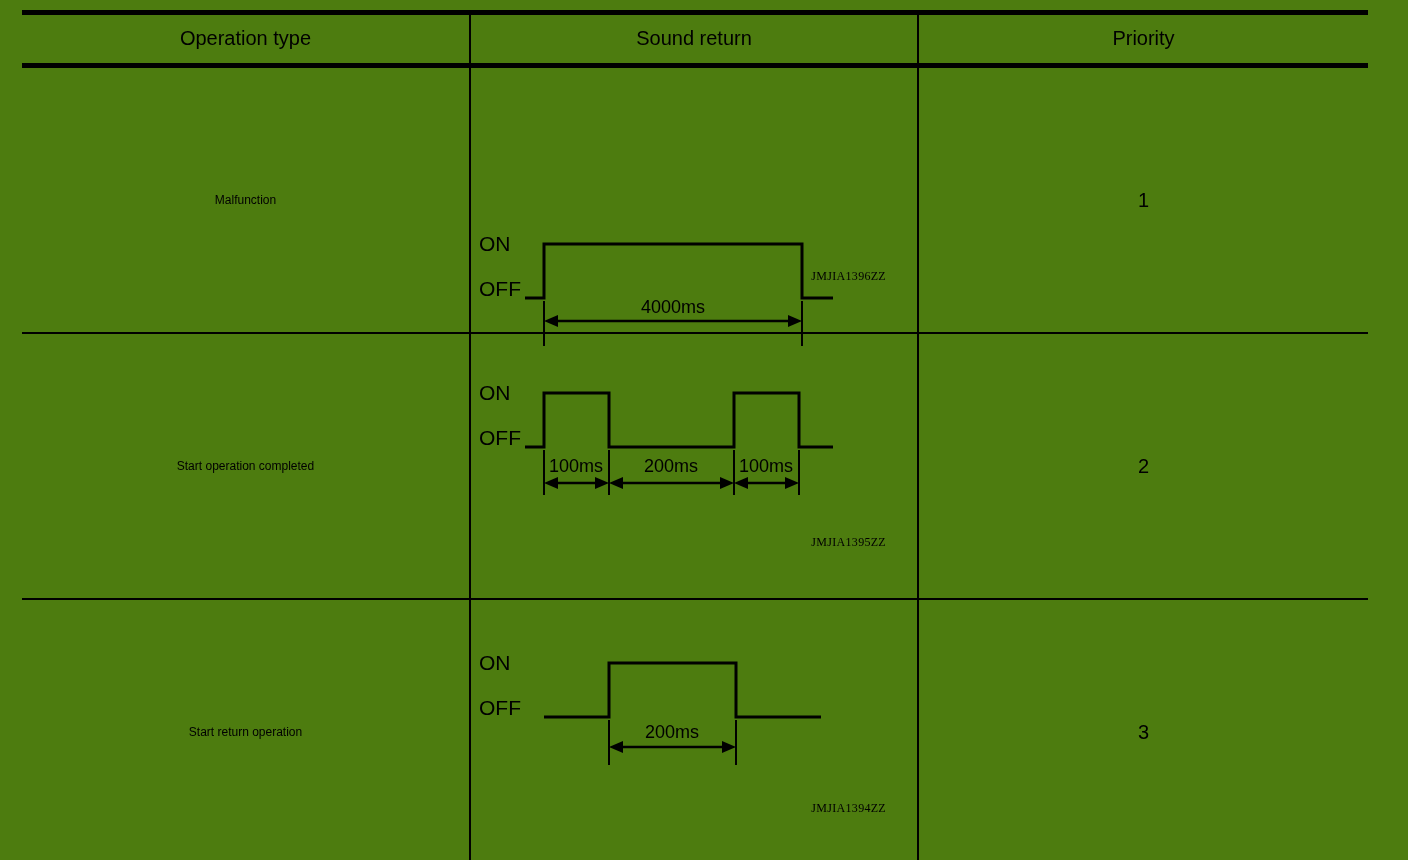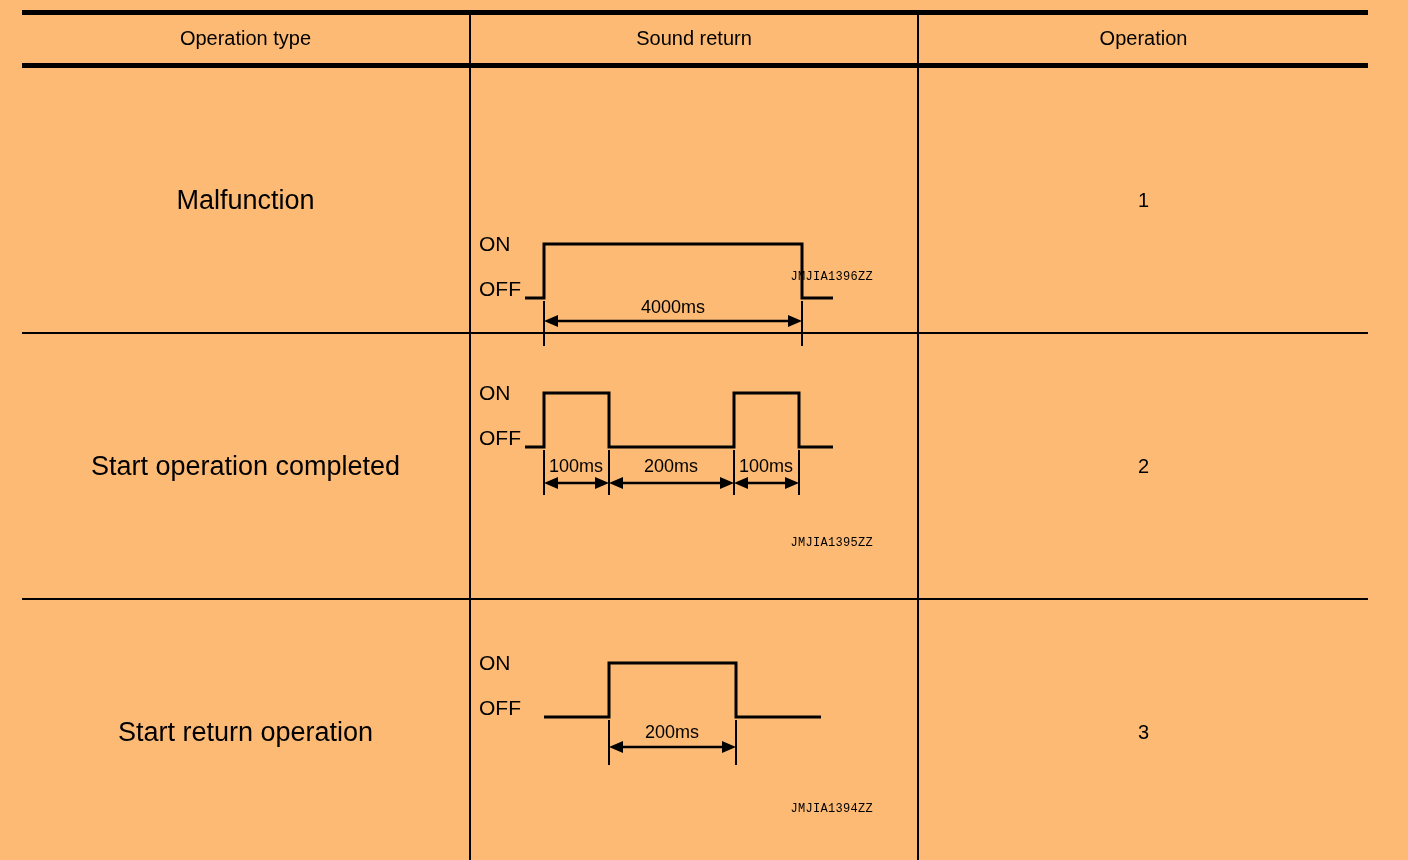--- a/index.html
+++ b/index.html
@@ -13,21 +13,21 @@
     height: 860px;
     font-family: "Liberation Sans", sans-serif;
     color: #000000;
     overflow: hidden;
   }
 
   .page {
     position: relative;
     width: 1408px;
     height: 860px;
-    background: #fdba74;
+    background: #4d7c0f;
   }
 
   .spec-table {
     position: absolute;
     left: 22px;
     top: 10px;
     width: 1346px;
     border-collapse: collapse;
     table-layout: fixed;
   }
@@ -55,21 +55,21 @@
     padding: 0;
   }
   .spec-table tbody tr:last-child td {
     border-bottom: 5px solid #000;
   }
   .spec-table tbody td.divider-left {
     border-left: 2px solid #000;
   }
 
   .cell-op {
-    font-size: 27px;
+    font-size: 12px;
     text-align: center;
     height: 264px;
   }
   .cell-prio {
     font-size: 20px;
     text-align: center;
   }
 
   .cell-sound {
     position: relative;
@@ -81,25 +81,25 @@
     height: 204px;
   }
   .wave-svg {
     display: block;
     position: absolute;
     left: 0;
     top: 0;
   }
   .fig-code {
     position: absolute;
-    right: 44px;
+    right: 31px;
     bottom: 18px;
     font-size: 12px;
     letter-spacing: 0.3px;
-    font-family: Liberation Mono, monospace;
+    font-family: Liberation Serif, serif;
     margin-left: 8px;
   }
 
   .wave-svg text.axis-label {
     font-family: "Liberation Sans", sans-serif;
     font-size: 21px;
     fill: #000;
   }
   .wave-svg text.dim-label {
     font-family: "Liberation Sans", sans-serif;
@@ -134,21 +134,21 @@
     <colgroup>
       <col class="col-op">
       <col class="col-sound">
       <col class="col-prio">
     </colgroup>
 
     <thead>
       <tr>
         <th>Operation type</th>
         <th class="divider-left">Sound return</th>
-        <th class="divider-left">Operation</th>
+        <th class="divider-left">Priority</th>
       </tr>
     </thead>
 
     <tbody>
 
       <tr>
         <td class="cell-op">Malfunction</td>
         <td class="cell-sound divider-left">
           <div class="wave-wrap">
             <svg class="wave-svg" width="448" height="264" viewBox="0 0 448 264">

